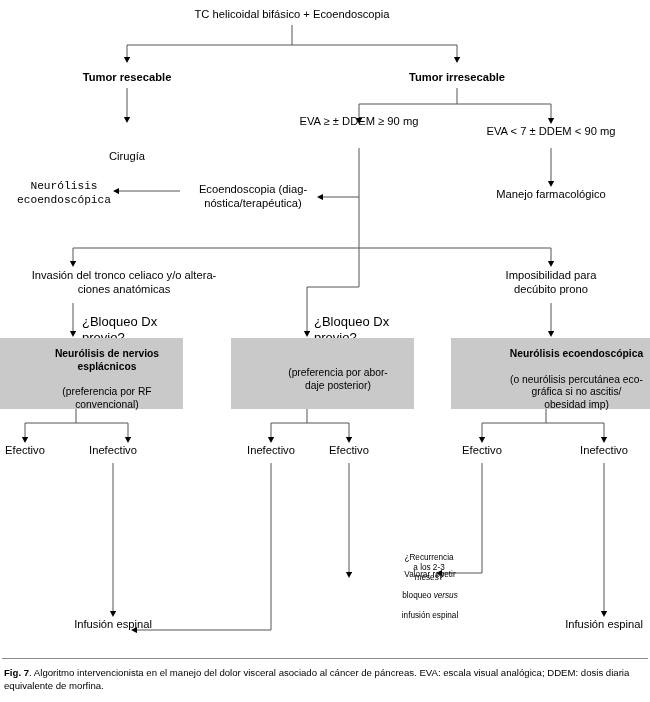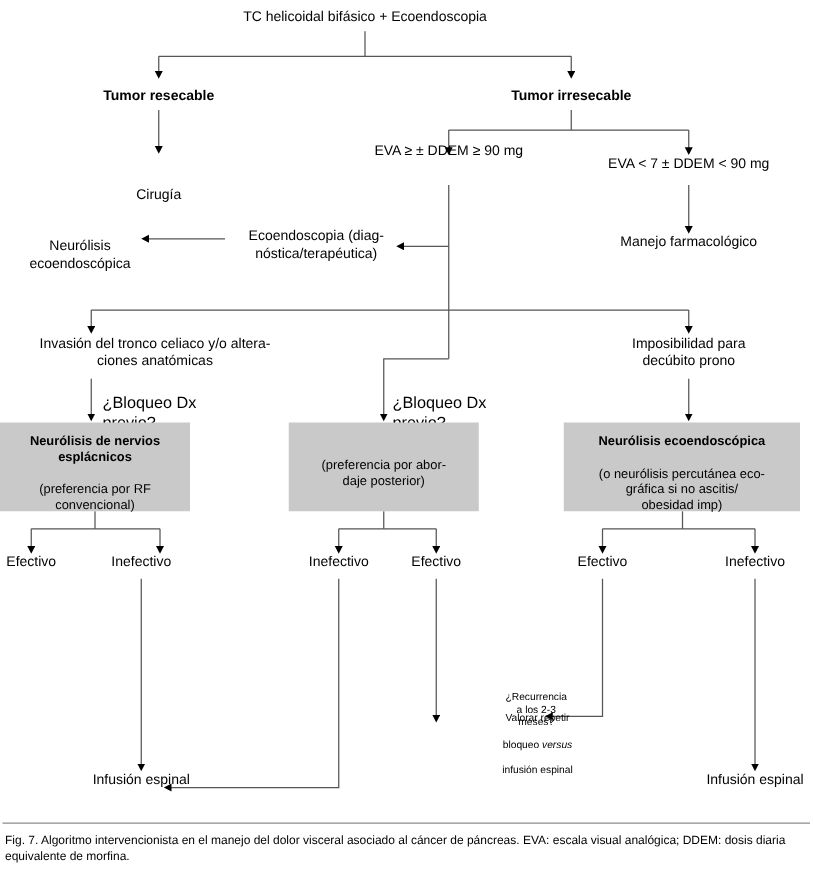--- a/index.html
+++ b/index.html
@@ -16,27 +16,28 @@
   }
   .t11{font-size:11.2px;}
   .t8{font-size:8.2px;}
   .t75{font-size:13px;}
   .bold{font-weight:bold;}
   .box{
     position:absolute;background:#c9c9c9;
     display:flex;align-items:center;justify-content:center;
     text-align:center;line-height:1.22;white-space:pre-line;
     font-size:10.3px;
+    padding-left:31px;
   }
   .box .hd{font-weight:bold;display:block;}
   .caption{
     position:absolute;left:4px;top:666px;width:642px;
     font-size:9.6px;line-height:1.38;text-align:left;
   }
-  .caption .fignum{font-weight:normal;}
+  .caption .fignum{font-weight:bold;}
   .rule{position:absolute;left:2px;top:658px;width:646px;height:1px;background:#8c8c8c;}
   em{font-style:italic;}
 </style>
 </head>
 <body>
 
 <div id="diagram">
 
   <svg id="wires" viewBox="0 0 650 655" xmlns="http://www.w3.org/2000/svg">
     <defs>
@@ -112,21 +113,21 @@
 
   <div class="node t11" style="left:67px;top:125px;width:120px;margin-top:25px;">Cirugía</div>
 
   <div class="node t11" style="left:274px;top:115px;width:170px;">EVA ≥ ± DDEM ≥ 90 mg</div>
 
   <div class="node t11" style="left:461px;top:125px;width:180px;">EVA &lt; 7 ± DDEM &lt; 90 mg</div>
 
   <div class="node t11" style="left:182px;top:183px;width:142px;">Ecoendoscopia (diag-
 nóstica/terapéutica)</div>
 
-  <div class="node t11" style="left:8px;top:191px;width:112px;">Neurólisis
+  <div class="node t11" style="left:8px;top:180px;width:112px;font-family:Liberation Mono, monospace;">Neurólisis
 ecoendoscópica</div>
 
   <div class="node t11" style="left:471px;top:188px;width:160px;">Manejo farmacológico</div>
 
   <div class="node t11" style="left:4px;top:269px;width:240px;">Invasión del tronco celiaco y/o altera-
 ciones anatómicas</div>
 
   <div class="node t11" style="left:471px;top:269px;width:160px;">Imposibilidad para
 decúbito prono</div>
 

